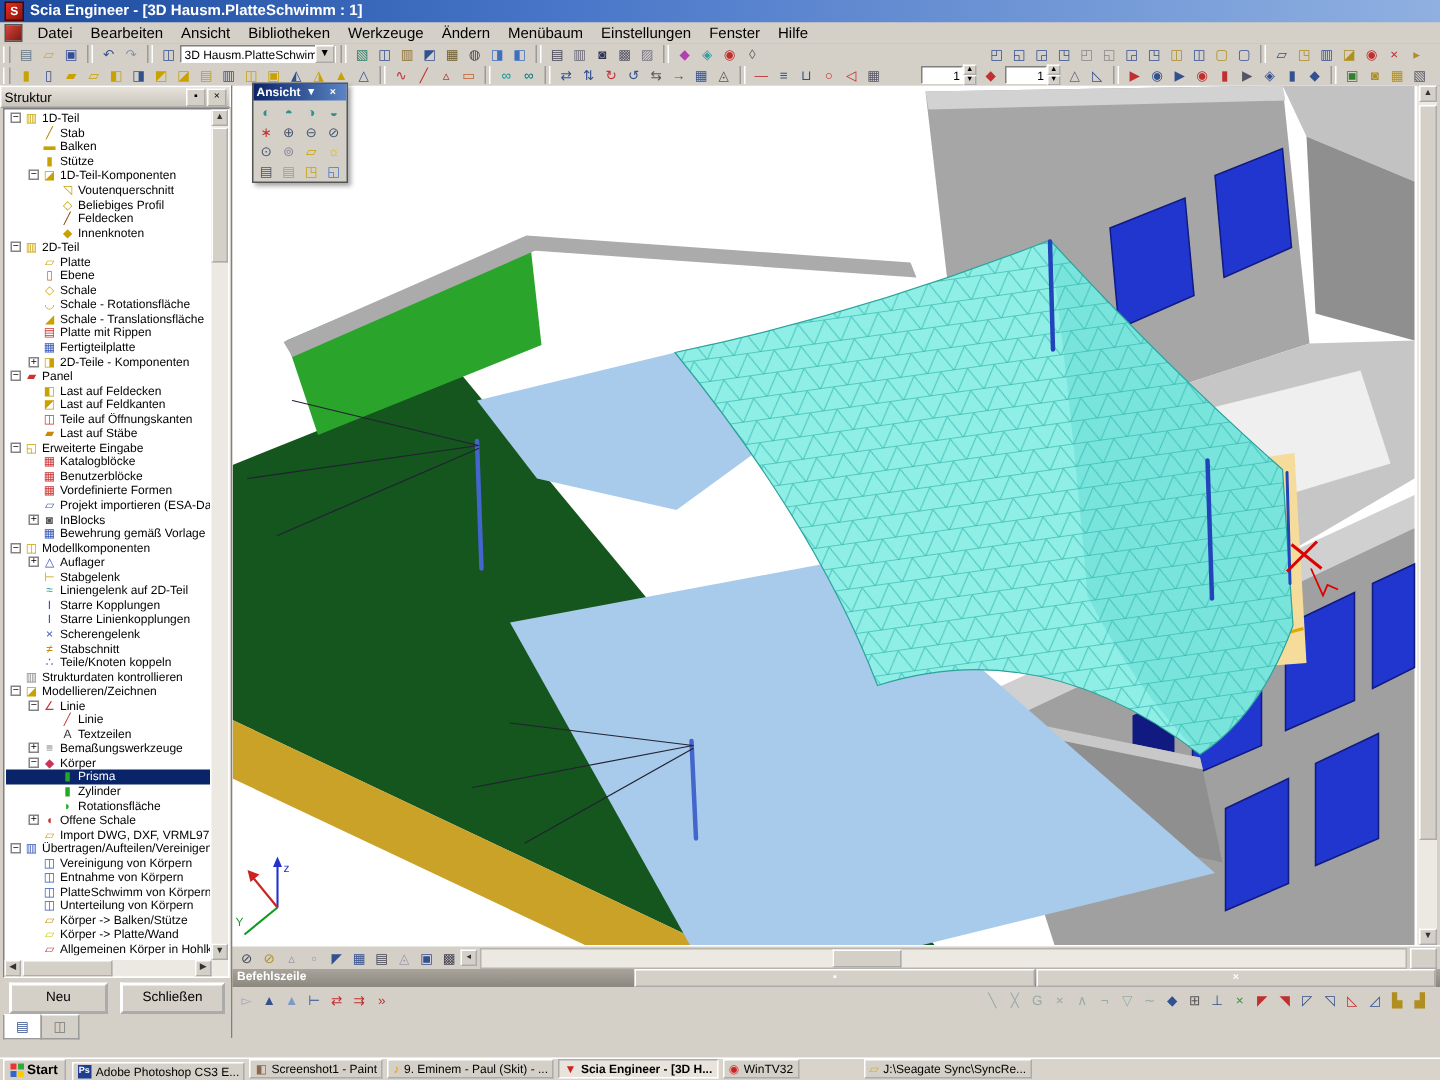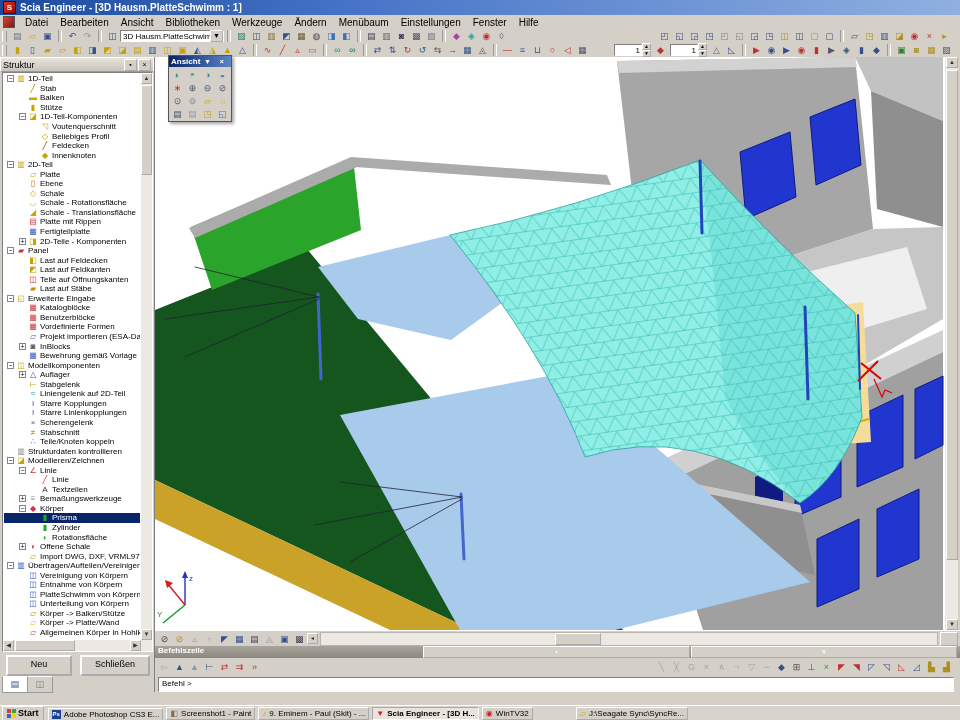--- a/index.html
+++ b/index.html
@@ -775,21 +775,20 @@
           <span class="ticon" style="color: rgb(192, 48, 48);">◤</span>
           <span class="ticon" style="color: rgb(192, 48, 48);">◥</span>
           <span class="ticon" style="color: rgb(51, 80, 143);">◸</span>
           <span class="ticon" style="color: rgb(51, 80, 143);">◹</span>
           <span class="ticon" style="color: rgb(192, 48, 48);">◺</span>
           <span class="ticon" style="color: rgb(51, 80, 143);">◿</span>
           <span class="ticon" style="color: rgb(176, 143, 32);">▙</span>
           <span class="ticon" style="color: rgb(176, 143, 32);">▟</span>
         </span>
     </div>
-    <div id="cmdinput">Befehl &gt;</div>
   </div>
 
 
   <div id="taskbar">
     <span id="startbtn">
       <span class="flag">
         <i style="background:#e33;"></i>
           <i style="background:#3a3;"></i>
           <i style="background:#36c;"></i>
           <i style="background:#fc0;"></i>

